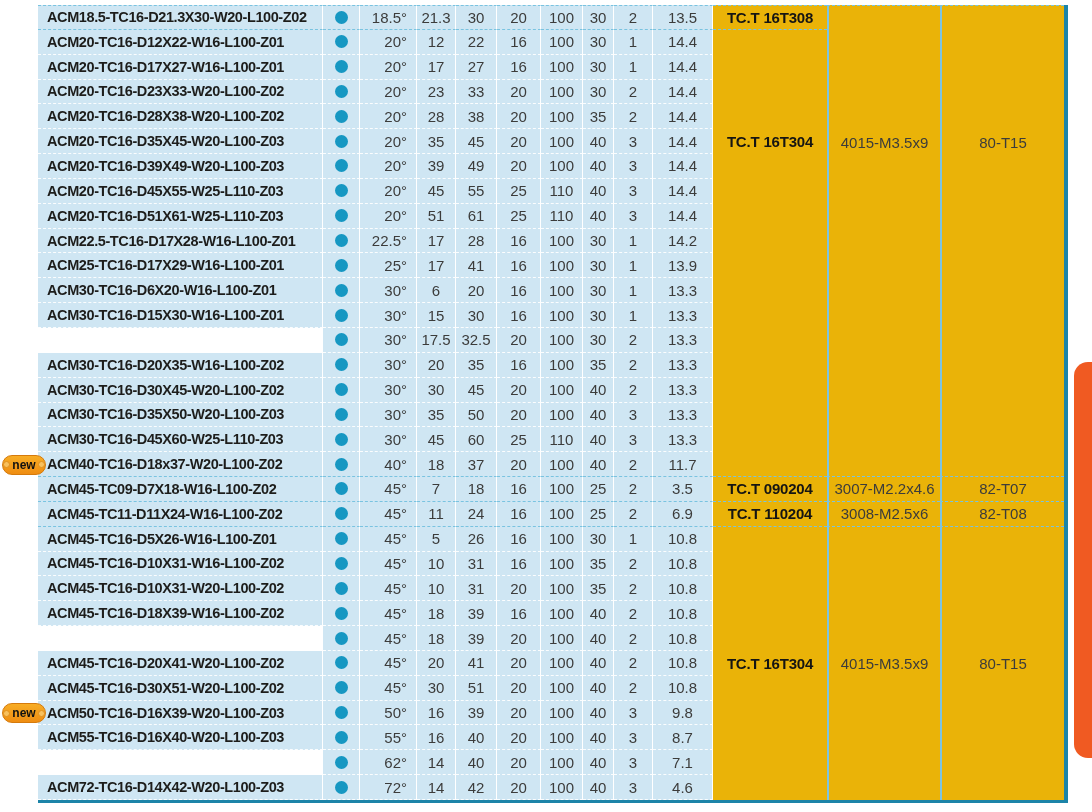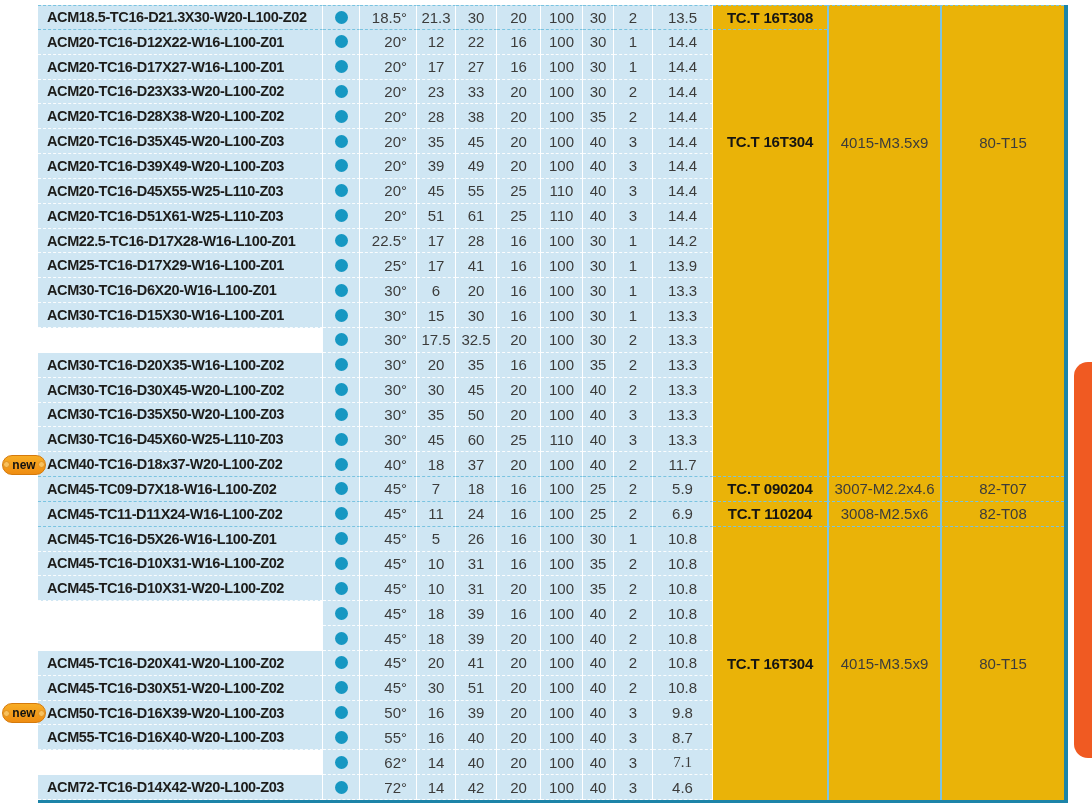--- a/index.html
+++ b/index.html
@@ -290,21 +290,21 @@
   <div class="cell dotc gend" style="grid-area: 20 / 2;">
         <span class="dot"></span>
       </div>
   <div class="cell angle gend" style="grid-area: 20 / 3;">45°</div>
   <div class="cell gend" style="grid-area: 20 / 4;">7</div>
   <div class="cell gend" style="grid-area: 20 / 5;">18</div>
   <div class="cell gend" style="grid-area: 20 / 6;">16</div>
   <div class="cell gend" style="grid-area: 20 / 7;">100</div>
   <div class="cell gend" style="grid-area: 20 / 8;">25</div>
   <div class="cell gend" style="grid-area: 20 / 9;">2</div>
-  <div class="cell gend" style="grid-area: 20 / 10;">5.9</div>
+  <div class="cell gend" style="grid-area: 20 / 10;">3.5</div>
 
   <div class="cell code gend" style="grid-area: 21 / 1;">ACM45-TC11-D11X24-W16-L100-Z02</div>
   <div class="cell dotc gend" style="grid-area: 21 / 2;">
         <span class="dot"></span>
       </div>
   <div class="cell angle gend" style="grid-area: 21 / 3;">45°</div>
   <div class="cell gend" style="grid-area: 21 / 4;">11</div>
   <div class="cell gend" style="grid-area: 21 / 5;">24</div>
   <div class="cell gend" style="grid-area: 21 / 6;">16</div>
   <div class="cell gend" style="grid-area: 21 / 7;">100</div>
@@ -344,20 +344,21 @@
       </div>
   <div class="cell angle" style="grid-area: 24 / 3;">45°</div>
   <div class="cell" style="grid-area: 24 / 4;">10</div>
   <div class="cell" style="grid-area: 24 / 5;">31</div>
   <div class="cell" style="grid-area: 24 / 6;">20</div>
   <div class="cell" style="grid-area: 24 / 7;">100</div>
   <div class="cell" style="grid-area: 24 / 8;">35</div>
   <div class="cell" style="grid-area: 24 / 9;">2</div>
   <div class="cell" style="grid-area: 24 / 10;">10.8</div>
 
+  <div class="cell code" style="grid-area: 25 / 1;">ACM45-TC16-D18X39-W16-L100-Z02</div>
   <div class="cell dotc" style="grid-area: 25 / 2;">
         <span class="dot"></span>
       </div>
   <div class="cell angle" style="grid-area: 25 / 3;">45°</div>
   <div class="cell" style="grid-area: 25 / 4;">18</div>
   <div class="cell" style="grid-area: 25 / 5;">39</div>
   <div class="cell" style="grid-area: 25 / 6;">16</div>
   <div class="cell" style="grid-area: 25 / 7;">100</div>
   <div class="cell" style="grid-area: 25 / 8;">40</div>
   <div class="cell" style="grid-area: 25 / 9;">2</div>
@@ -430,21 +431,21 @@
   <div class="cell dotc" style="grid-area: 31 / 2;">
         <span class="dot"></span>
       </div>
   <div class="cell angle" style="grid-area: 31 / 3;">62°</div>
   <div class="cell" style="grid-area: 31 / 4;">14</div>
   <div class="cell" style="grid-area: 31 / 5;">40</div>
   <div class="cell" style="grid-area: 31 / 6;">20</div>
   <div class="cell" style="grid-area: 31 / 7;">100</div>
   <div class="cell" style="grid-area: 31 / 8;">40</div>
   <div class="cell" style="grid-area: 31 / 9;">3</div>
-  <div class="cell" style="grid-area: 31 / 10; font-family: Liberation Serif, serif;">7.1</div>
+  <div class="cell" style="grid-area: 31 / 10;">7.1</div>
 
   <div class="cell code" style="grid-area: 32 / 1;">ACM72-TC16-D14X42-W20-L100-Z03</div>
   <div class="cell dotc" style="grid-area: 32 / 2;">
         <span class="dot"></span>
       </div>
   <div class="cell angle" style="grid-area: 32 / 3;">72°</div>
   <div class="cell" style="grid-area: 32 / 4;">14</div>
   <div class="cell" style="grid-area: 32 / 5;">42</div>
   <div class="cell" style="grid-area: 32 / 6;">20</div>
   <div class="cell" style="grid-area: 32 / 7;">100</div>

